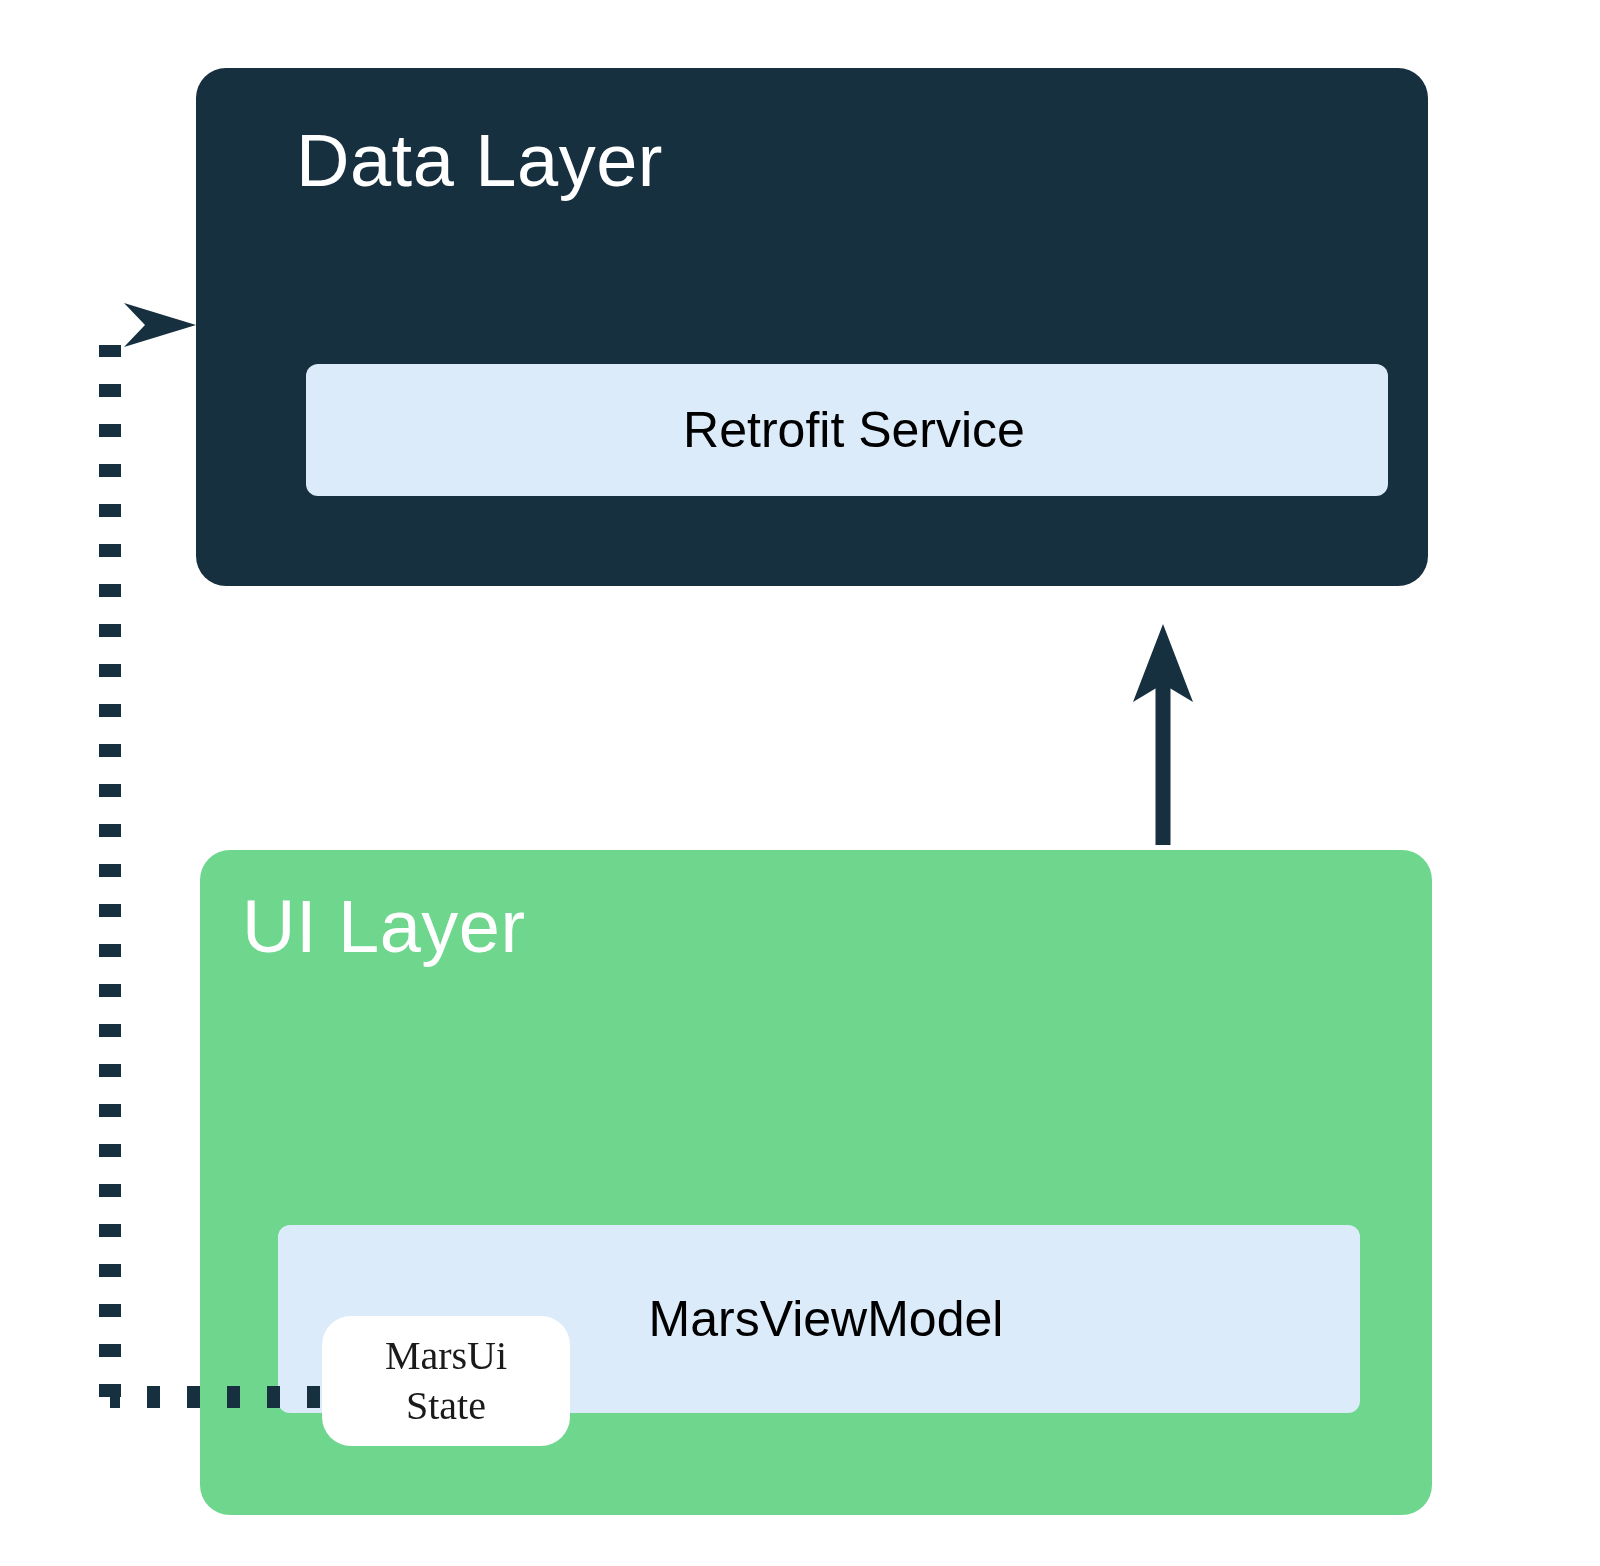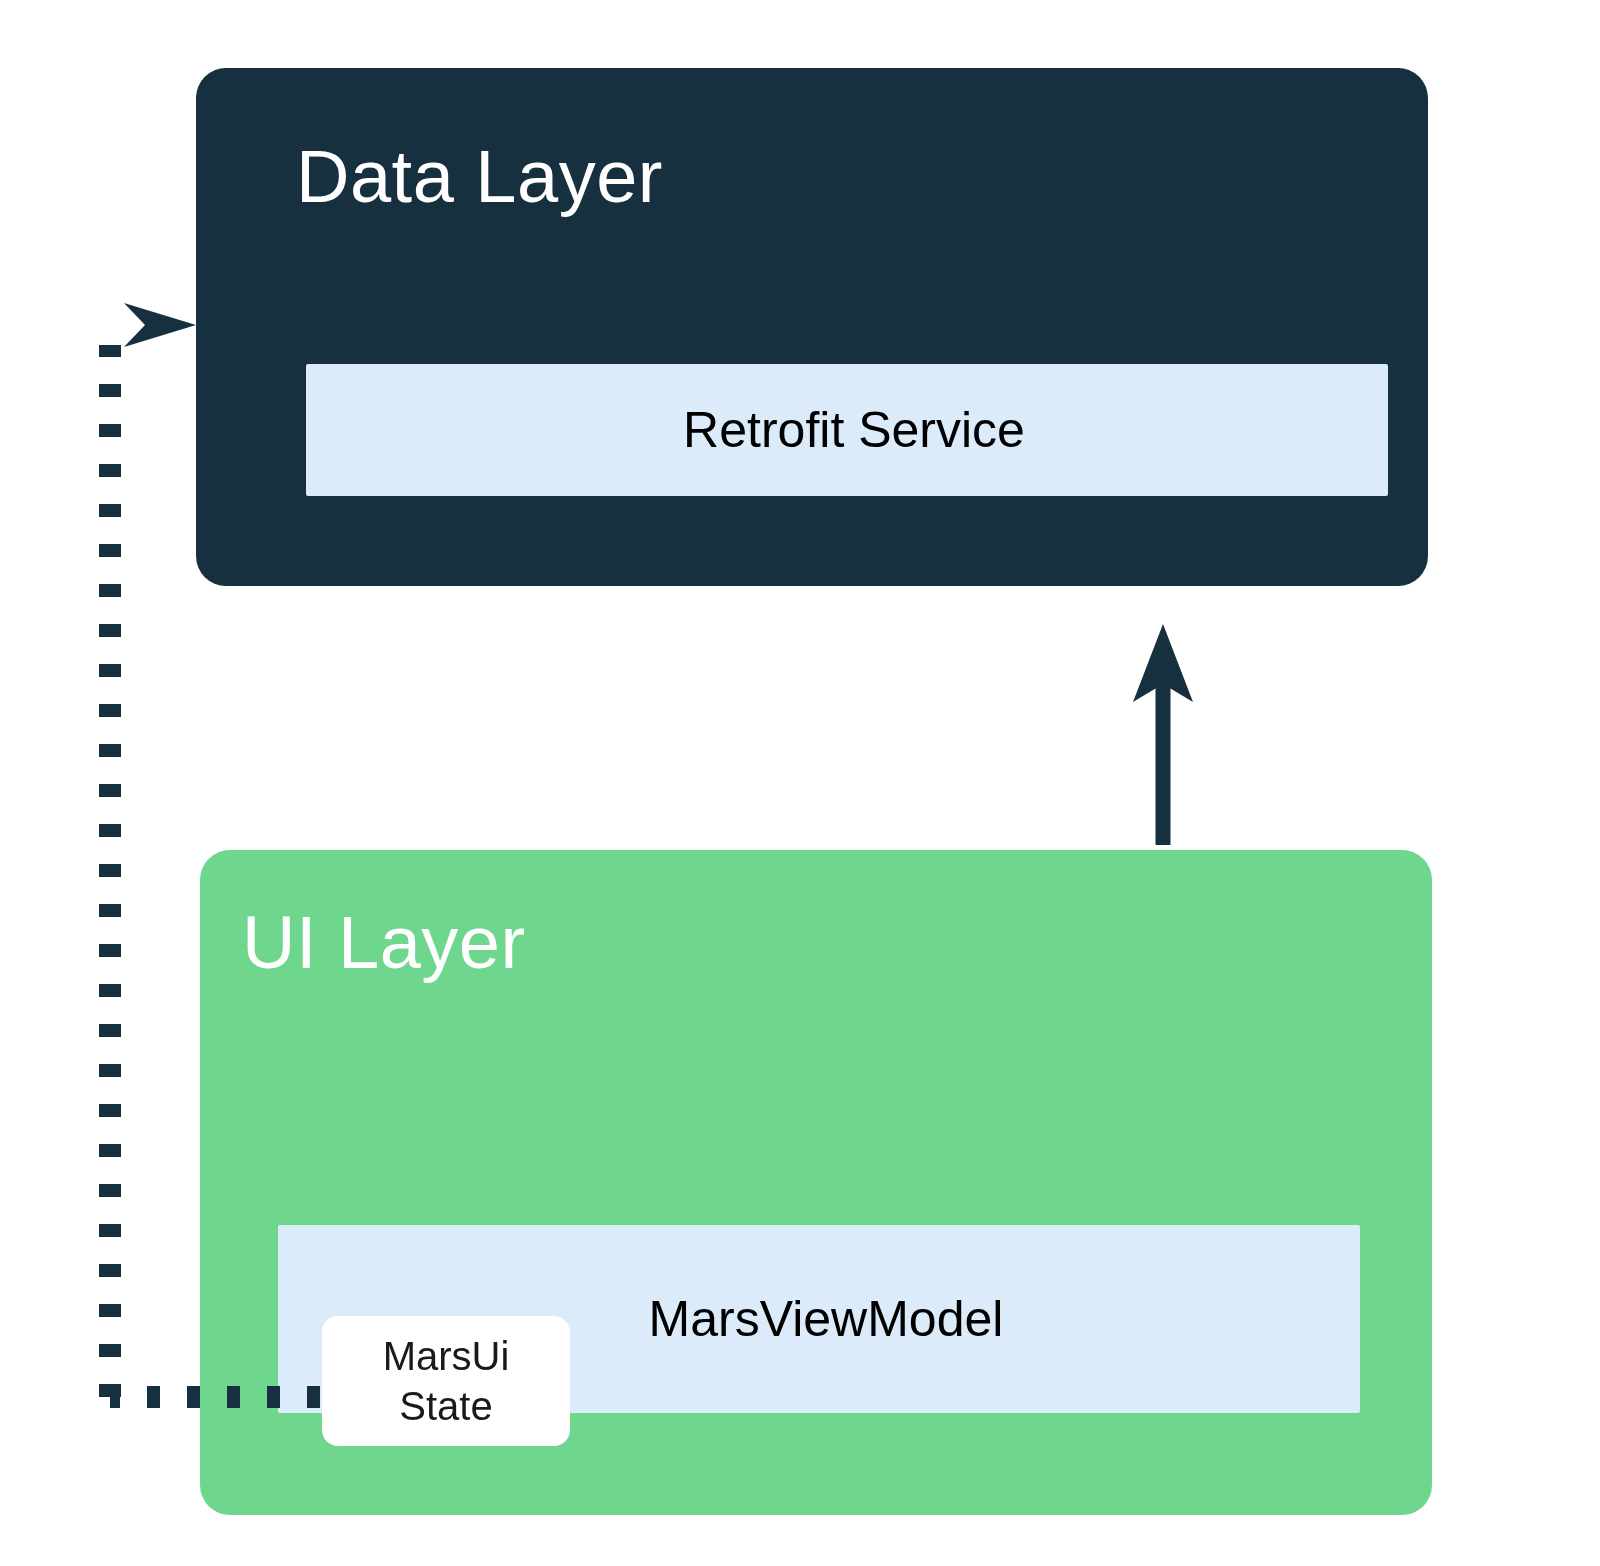--- a/index.html
+++ b/index.html
@@ -41,33 +41,32 @@
 
   .layer-title {
     position: absolute;
     left: 96px;
     color: #ffffff;
     font-size: 74px;
     font-weight: 400;
     letter-spacing: 0.5px;
     white-space: nowrap;
     line-height: 1;
-    margin-top: 16px;
   }
   #data-layer .layer-title { top: 56px; left: 100px; }
   #ui-layer .layer-title   { top: 40px; left: 42px; }
 
   
   .inner-box {
     position: absolute;
     box-sizing: border-box;
     display: flex;
     align-items: center;
     justify-content: center;
-    border-radius: 2px;
+    border-radius: 12px;
     color: #000000;
     font-size: 50px;
     font-weight: 400;
     white-space: nowrap;
     padding-left: 14px;
   }
   #retrofit-service {
     left: 110px;
     top: 296px;
     width: 1082px;
@@ -90,26 +89,26 @@
   }
 
   
   #mars-ui-state {
     position: absolute;
     left: 322px;
     top: 1316px;
     width: 248px;
     height: 130px;
     background: #ffffff;
-    border-radius: 16px;
+    border-radius: 29px;
     display: flex;
     flex-direction: column;
     align-items: center;
     justify-content: center;
-    font-family: Liberation Sans, sans-serif;
+    font-family: Liberation Serif, serif;
     font-size: 40px;
     color: #1a1a1a;
     line-height: 1.25;
     z-index: 20;
   }
   #mars-ui-state span { display: block; }
 
   
   #connectors {
     position: absolute;

